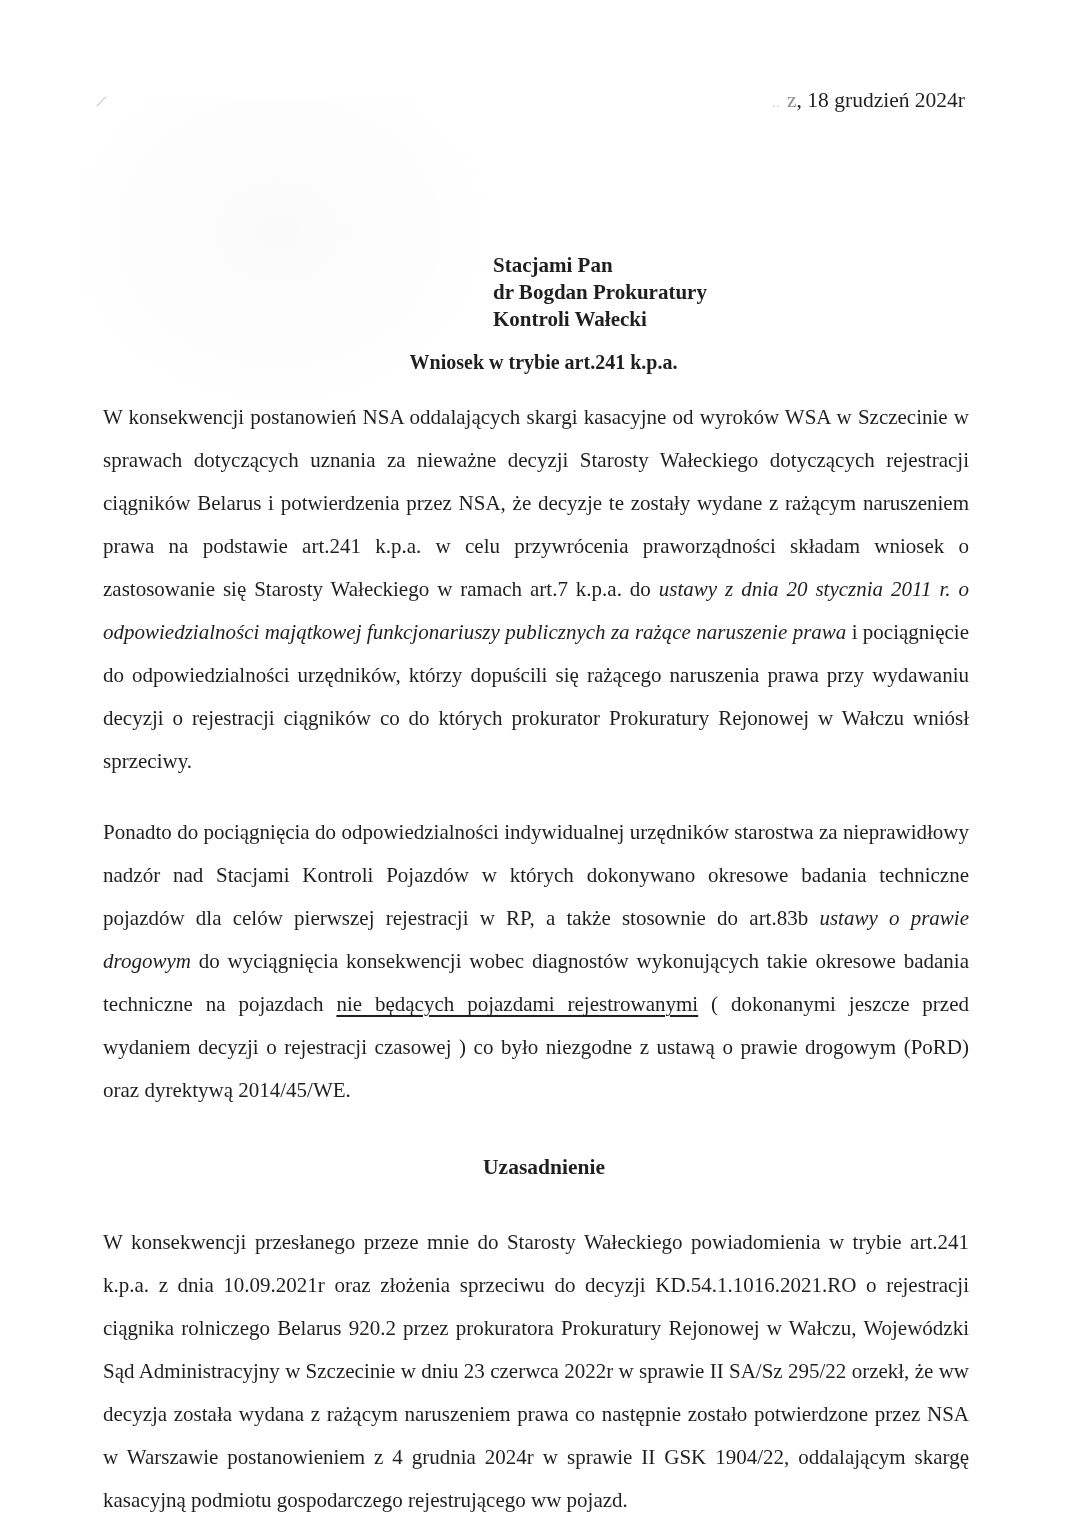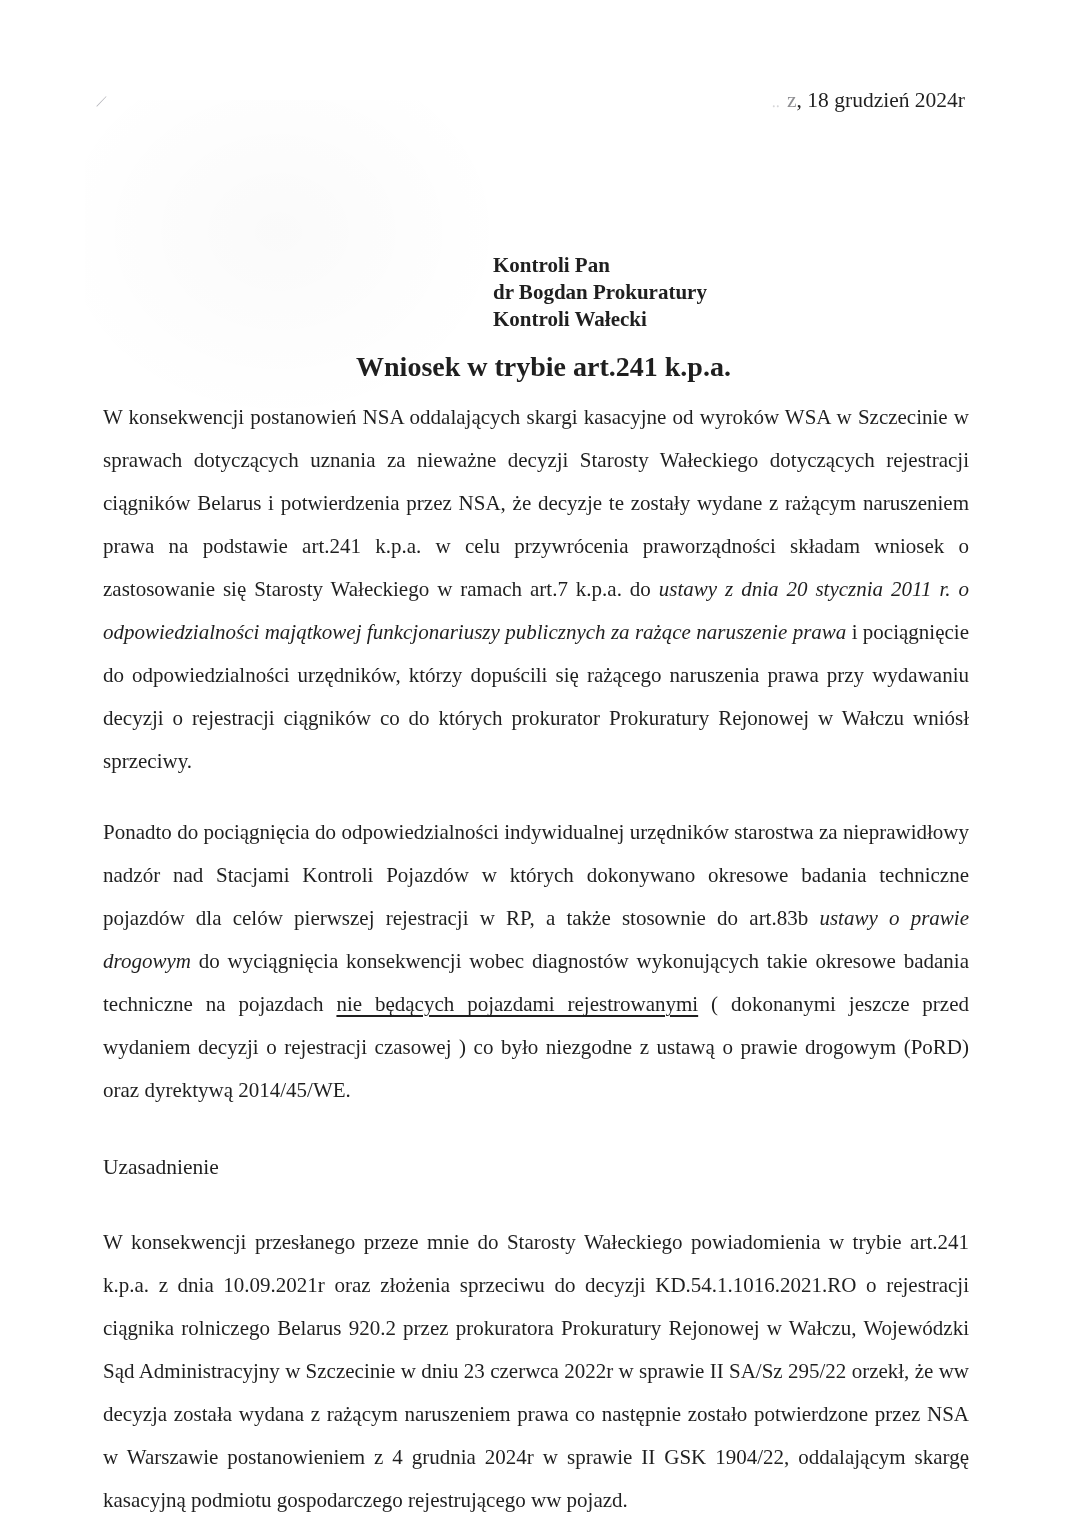--- a/index.html
+++ b/index.html
@@ -57,56 +57,57 @@
     font-size: 21px;
     line-height: 27px;
   }
   .doc-title {
     position: absolute;
     top: 351px;
     left: 0;
     width: 100%;
     text-align: center;
     font-weight: bold;
-    font-size: 28px;
+    font-size: 20px;
   }
   .body-text {
     position: absolute;
     left: 103px;
     top: 396px;
     width: 882px;
     font-size: 21px;
     line-height: 43px;
     text-align: justify;
   }
   .body-text p {
     margin: 0 16px 28px 0;
     text-align: justify;
   }
   .section-heading {
-    font-weight: normal;
+    text-align: center;
+    font-weight: bold;
     font-size: 21.5px;
     margin: 34px 0 32px 0;
   }
   .it { font-style: italic; }
   .ul { text-decoration: underline; text-underline-offset: 4px; }
 </style>
 </head>
 <body>
 
 <div class="page">
 
   <div class="scan-blob"></div>
 
   <span class="corner-mark">⁄</span>
 
   <div class="date-line"><span class="faint-prefix">‥</span><span class="faded-fragment"> z</span><span>, 18 grudzień 2024r</span></div>
 
   <div class="recipient">
-    <div>Kontroli Pan</div>
+    <div>Stacjami Pan</div>
     <div>dr Bogdan Prokuratury</div>
     <div>Kontroli Wałecki</div>
   </div>
 
   <div class="doc-title">Wniosek w trybie art.241 k.p.a.</div>
 
   <div class="body-text">
 
     <p><span>W konsekwencji postanowień NSA oddalających skargi kasacyjne od wyroków WSA w Szczecinie w sprawach dotyczących uznania za nieważne decyzji Starosty Wałeckiego dotyczących rejestracji ciągników Belarus i potwierdzenia przez NSA, że decyzje te zostały wydane z rażącym naruszeniem prawa na podstawie art.241 k.p.a. w celu przywrócenia praworządności składam wniosek o zastosowanie się Starosty Wałeckiego w ramach art.7 k.p.a. do </span><span class="it">ustawy z dnia 20 stycznia 2011 r. o odpowiedzialności majątkowej funkcjonariuszy publicznych za rażące naruszenie prawa</span><span>  i pociągnięcie do odpowiedzialności urzędników, którzy dopuścili się rażącego naruszenia prawa przy wydawaniu decyzji o rejestracji ciągników co do których prokurator Prokuratury Rejonowej w Wałczu wniósł sprzeciwy.</span></p>
 

